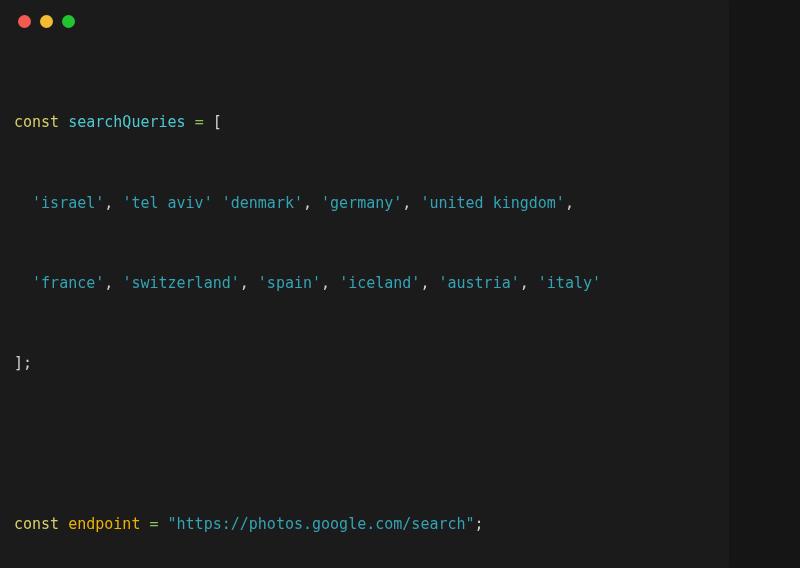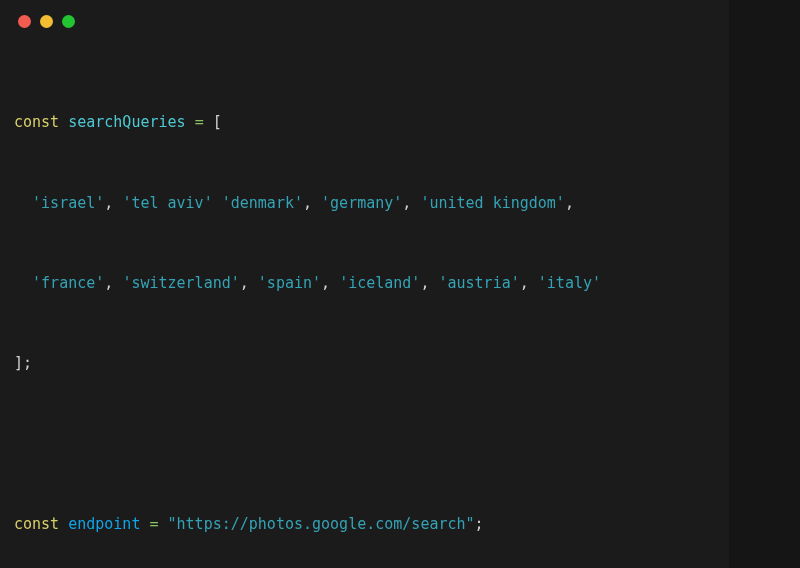--- a/index.html
+++ b/index.html
@@ -89,21 +89,21 @@
     <div class="line"><span class="kw" style="color: rgb(216, 208, 106);">const</span> <span class="var" style="color: rgb(78, 201, 211);">searchQueries</span> <span class="op" style="color: rgb(140, 194, 101);">=</span> <span class="punc" style="color: rgb(211, 211, 211);">[</span></div>
 
     <div class="line">  <span class="str" style="color: rgb(52, 163, 181);">'israel'</span><span class="punc" style="color: rgb(211, 211, 211);">,</span> <span class="str" style="color: rgb(52, 163, 181);">'tel aviv'</span> <span class="str" style="color: rgb(52, 163, 181);">'denmark'</span><span class="punc" style="color: rgb(211, 211, 211);">,</span> <span class="str" style="color: rgb(52, 163, 181);">'germany'</span><span class="punc" style="color: rgb(211, 211, 211);">,</span> <span class="str" style="color: rgb(52, 163, 181);">'united kingdom'</span><span class="punc" style="color: rgb(211, 211, 211);">,</span></div>
 
     <div class="line">  <span class="str" style="color: rgb(52, 163, 181);">'france'</span><span class="punc" style="color: rgb(211, 211, 211);">,</span> <span class="str" style="color: rgb(52, 163, 181);">'switzerland'</span><span class="punc" style="color: rgb(211, 211, 211);">,</span> <span class="str" style="color: rgb(52, 163, 181);">'spain'</span><span class="punc" style="color: rgb(211, 211, 211);">,</span> <span class="str" style="color: rgb(52, 163, 181);">'iceland'</span><span class="punc" style="color: rgb(211, 211, 211);">,</span> <span class="str" style="color: rgb(52, 163, 181);">'austria'</span><span class="punc" style="color: rgb(211, 211, 211);">,</span> <span class="str" style="color: rgb(52, 163, 181);">'italy'</span></div>
 
     <div class="line"><span class="punc" style="color: rgb(211, 211, 211);">];</span></div>
 
     <div class="line"> </div>
 
-    <div class="line"><span class="kw" style="color: rgb(216, 208, 106);">const</span> <span class="var" style="color: #0ea5e9;">endpoint</span> <span class="op" style="color: rgb(140, 194, 101);">=</span> <span class="str2" style="color: rgb(52, 163, 181);">"https://photos.google.com/search"</span><span class="punc" style="color: rgb(211, 211, 211);">;</span></div>
+    <div class="line"><span class="kw" style="color: rgb(216, 208, 106);">const</span> <span class="var" style="color: #eab308;">endpoint</span> <span class="op" style="color: rgb(140, 194, 101);">=</span> <span class="str2" style="color: rgb(52, 163, 181);">"https://photos.google.com/search"</span><span class="punc" style="color: rgb(211, 211, 211);">;</span></div>
 
     
 
     
 
     
 
     
 
     

